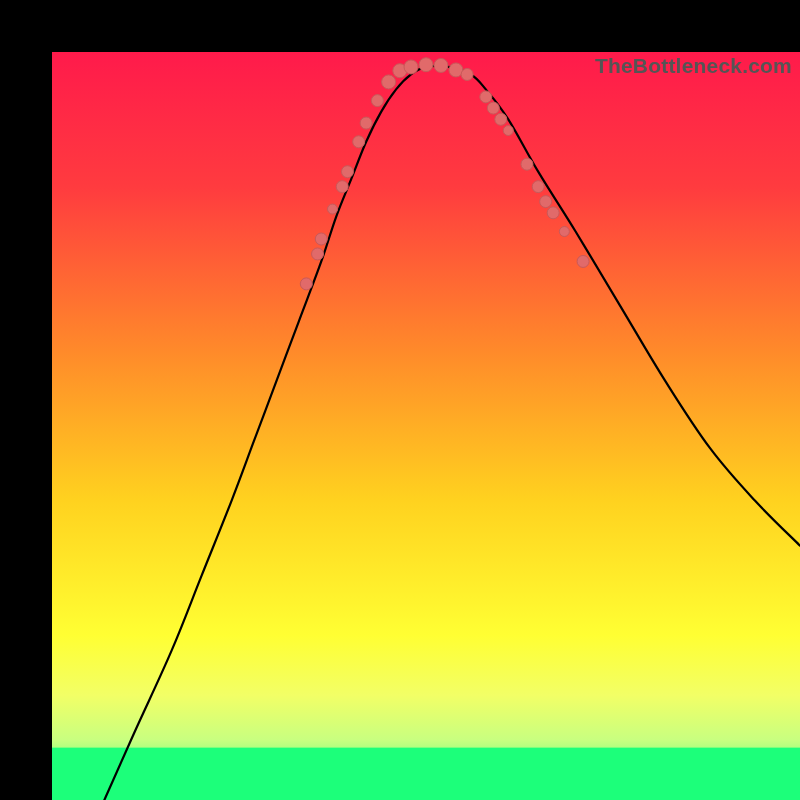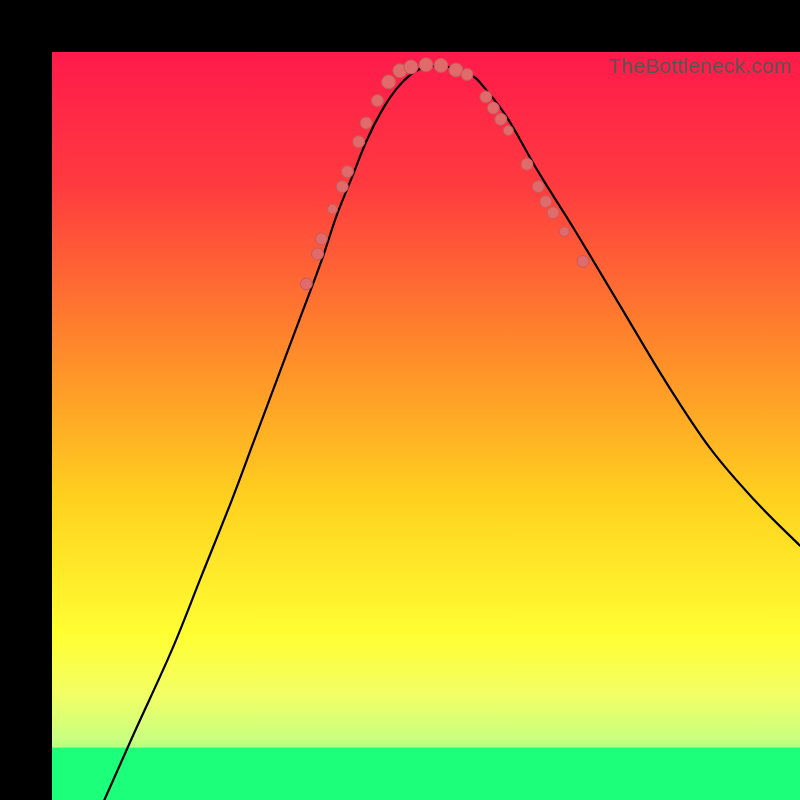--- a/index.html
+++ b/index.html
@@ -27,21 +27,21 @@
     width: 748px;
     height: 748px;
     overflow: hidden;
   }
   .watermark {
     position: absolute;
     top: 2px;
     right: 8px;
     color: #555;
     font-size: 21px;
-    font-weight: 400;
+    font-weight: 700;
     letter-spacing: 0.2px;
     z-index: 10;
     user-select: none;
   }
   svg {
     display: block;
   }
 </style>
 </head>
 <body>

